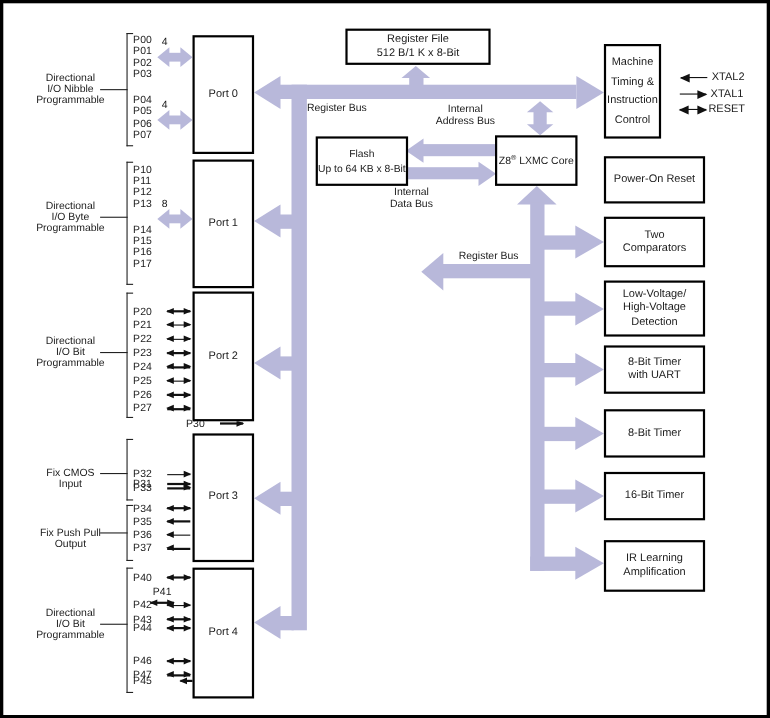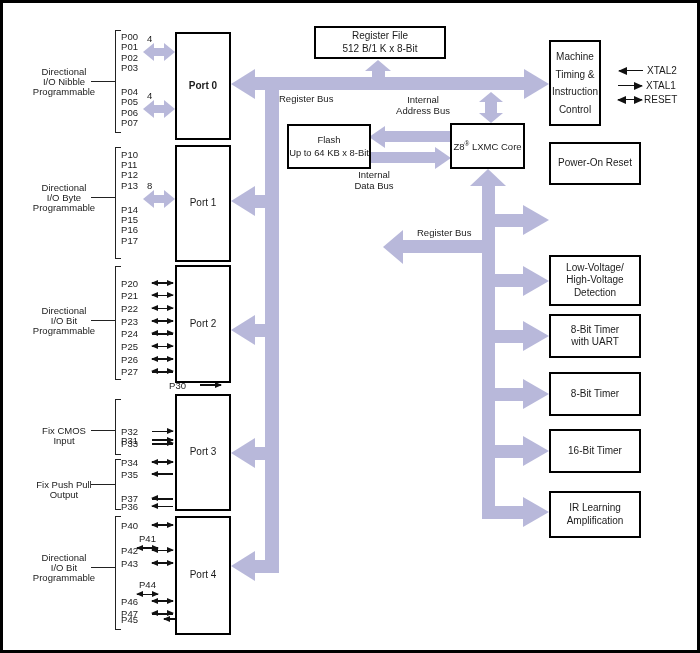--- a/index.html
+++ b/index.html
@@ -108,21 +108,21 @@
   <div class="buslab center" style="left:383px;top:92px;width:74px;">
     <div>Internal</div>
     <div>Address Bus</div>
   </div>
   <div class="buslab center" style="left:336px;top:167px;width:70px;">
     <div>Internal</div>
     <div>Data Bus</div>
   </div>
   <div class="buslab" style="left:414px;top:225px;">Register Bus</div>
 
-  <div class="box" style="left:172px;top:29px;width:56px;height:108px;font-weight:bold;">
+  <div class="box" style="left:172px;top:29px;width:56px;height:108px;">
       <span>Port 0</span>
     </div>
   <div class="box" style="left:172px;top:142px;width:56px;height:117px;">
       <span>Port 1</span>
     </div>
   <div class="box" style="left:172px;top:262px;width:56px;height:118px;">
       <span>Port 2</span>
     </div>
   <div class="box" style="left:172px;top:391px;width:56px;height:117px;">
       <span>Port 3</span>
@@ -158,20 +158,24 @@
       <i class="ln"></i>
     </div>
   <div class="siglab" style="left:643px;top:77px;">XTAL1</div>
   <div class="sig both" style="left:614px;top:92px;">
       <i class="ln"></i>
     </div>
   <div class="siglab" style="left:641px;top:91px;">RESET</div>
 
   <div class="box" style="left:546px;top:139px;width:92px;height:43px;">
     <span>Power-On Reset</span>
+  </div>
+  <div class="box" style="left:546px;top:194px;width:92px;height:46px;">
+    <span>Two</span>
+    <span>Comparators</span>
   </div>
   <div class="box" style="left:546px;top:252px;width:92px;height:51px;">
     <span>Low-Voltage/</span>
     <span>High-Voltage</span>
     <span>Detection</span>
   </div>
   <div class="box" style="left:546px;top:311px;width:92px;height:44px;">
     <span>8-Bit Timer</span>
     <span>with UART</span>
   </div>
@@ -374,21 +378,21 @@
         <span class="parrow both">
           <i class="ln"></i>
         </span>
       </div>
       <div class="pinrow" style="top: 466.3px;">
         <span class="pinlab">P35</span>
         <span class="parrow left">
           <i class="ln"></i>
         </span>
       </div>
-      <div class="pinrow" style="top: 478.6px; margin-top: 20px;">
+      <div class="pinrow" style="top: 478.6px;">
         <span class="pinlab">P36</span>
         <span class="parrow left">
           <i class="ln"></i>
         </span>
       </div>
       <div class="pinrow" style="top: 490.9px;">
         <span class="pinlab">P37</span>
         <span class="parrow left">
           <i class="ln"></i>
         </span>
@@ -412,21 +416,21 @@
         <span class="parrow both">
           <i class="ln"></i>
         </span>
       </div>
       <div class="pinrow" style="top: 555.1px;">
         <span class="pinlab">P43</span>
         <span class="parrow both">
           <i class="ln"></i>
         </span>
       </div>
-      <div class="pinrow" style="top: 576px; flex-direction: column;">
+      <div class="pinrow" style="top: 563px;">
         <span class="pinlab">P44</span>
         <span class="parrow both">
           <i class="ln"></i>
         </span>
       </div>
       <div class="pinrow" style="top: 611px; gap: 25px;">
         <span class="pinlab">P45</span>
         <span class="parrow both">
           <i class="ln"></i>
         </span>

